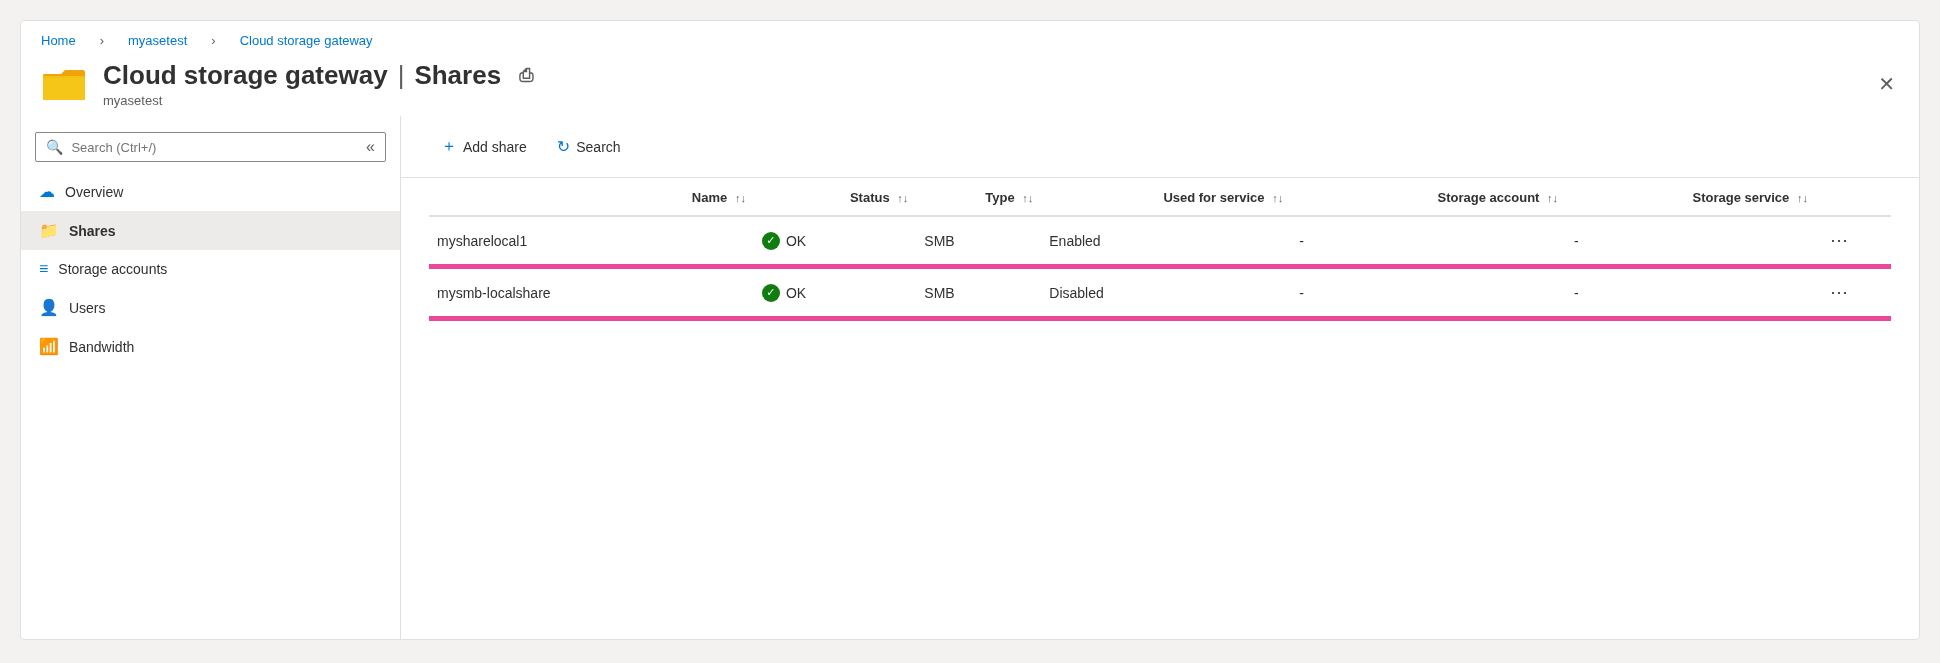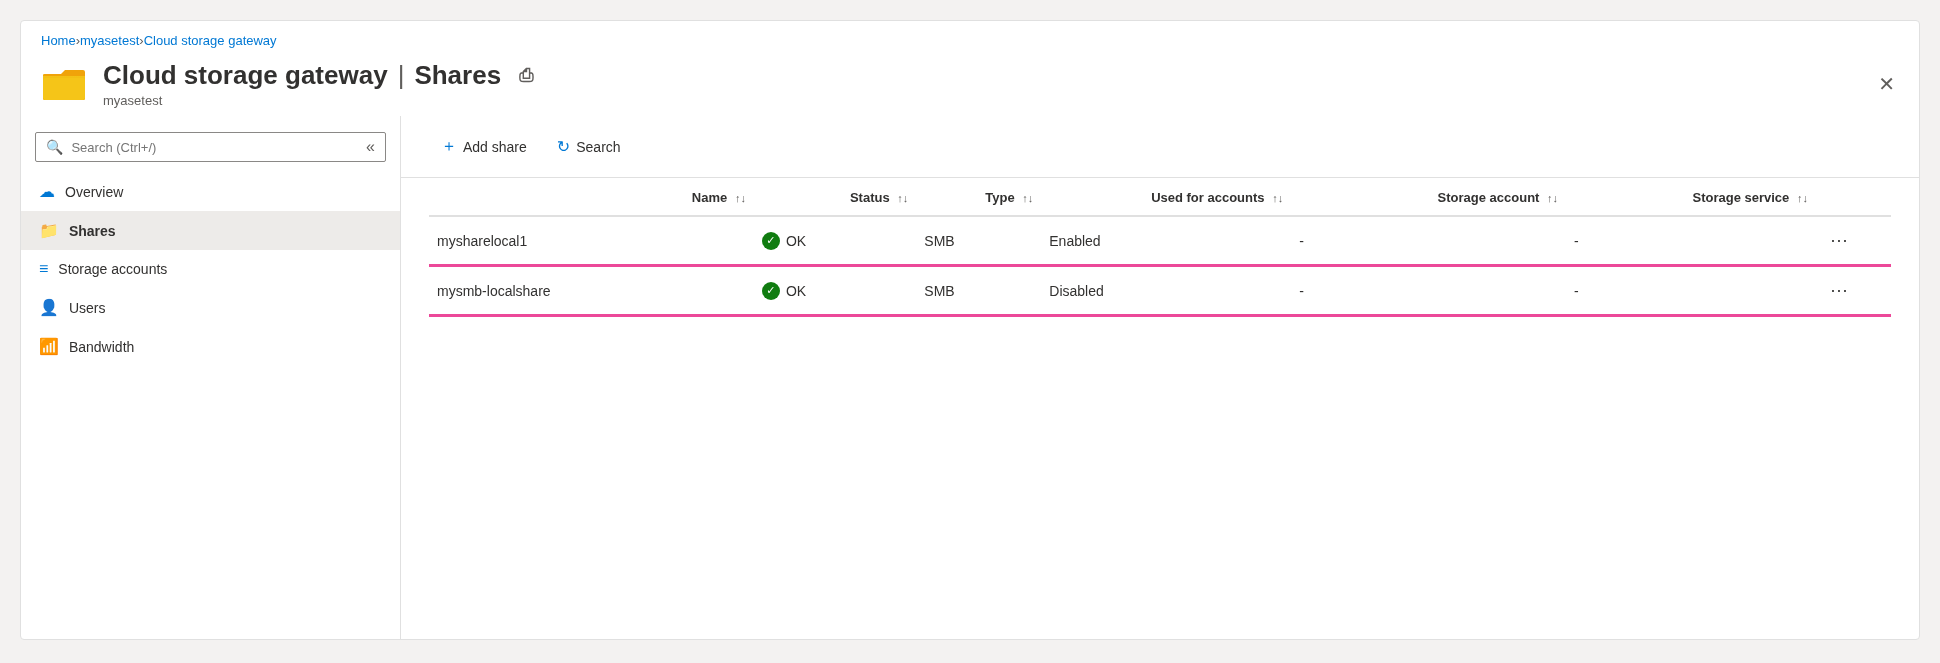--- a/index.html
+++ b/index.html
@@ -23,21 +23,21 @@
     
     .top-bar {
       display: flex;
       align-items: center;
       padding: 12px 20px 4px 20px;
       border-bottom: none;
     }
     .breadcrumb {
       display: flex;
       align-items: center;
-      gap: 0;
+      gap: 24px;
       font-size: 13px;
       color: #0078d4;
     }
     .breadcrumb span.separator {
       color: #605e5c;
     }
     .breadcrumb a {
       color: #0078d4;
       text-decoration: none;
       cursor: pointer;
@@ -207,21 +207,21 @@
       white-space: nowrap;
     }
     th .sort-icon { font-size: 11px; color: #605e5c; margin-left: 4px; }
     td {
       padding: 11px 8px;
       font-size: 14px;
       color: #323130;
       vertical-align: middle;
     }
     tbody tr {
-      border-bottom: 3px solid #ec4899;
+      border-bottom: 5px solid #ec4899;
     }
     .row-selected {
       outline: 2px solid #c0392b;
       outline-offset: -2px;
     }
     .status-cell {
       display: flex;
       align-items: center;
       gap: 6px;
     }
@@ -353,21 +353,21 @@
               </th>
               <th class="col-status">
                 <span>Status</span>
                 <span class="sort-icon">↑↓</span>
               </th>
               <th class="col-type">
                 <span>Type</span>
                 <span class="sort-icon">↑↓</span>
               </th>
               <th class="col-compute">
-                <span>Used for accounts</span>
+                <span>Used for service</span>
                 <span class="sort-icon">↑↓</span>
               </th>
               <th class="col-account">
                 <span>Storage account</span>
                 <span class="sort-icon">↑↓</span>
               </th>
               <th class="col-service">
                 <span>Storage service</span>
                 <span class="sort-icon">↑↓</span>
               </th>

